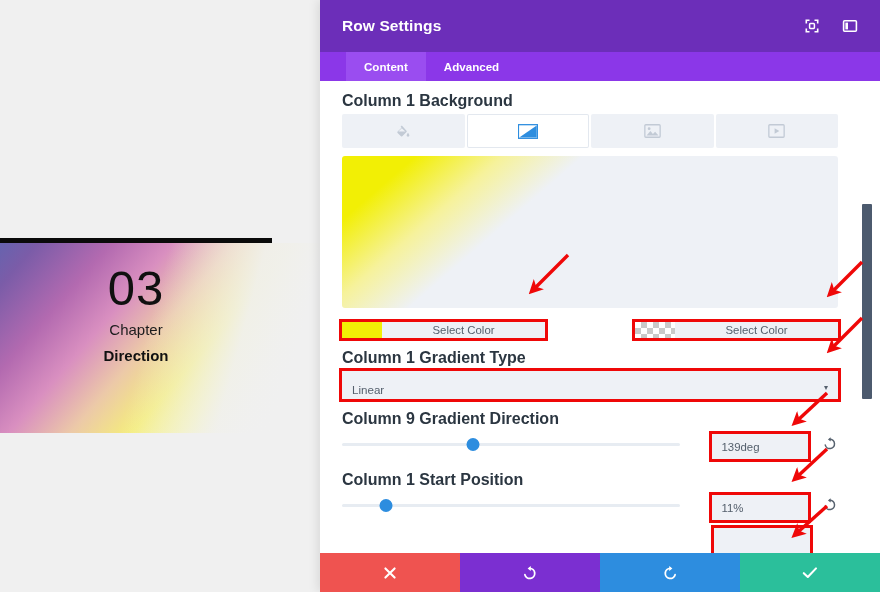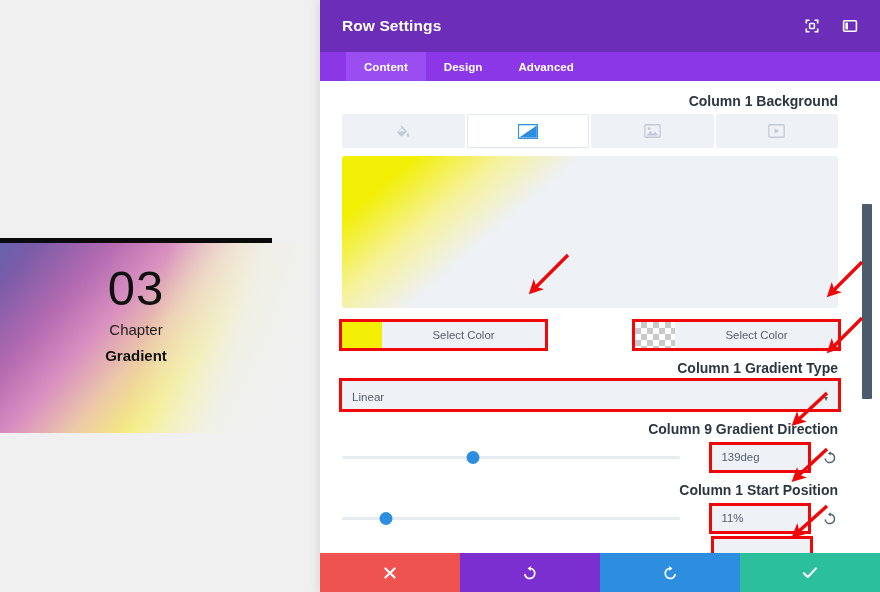--- a/index.html
+++ b/index.html
@@ -149,27 +149,26 @@
     overflow: hidden;
   }
   #panel-content {
     position: absolute;
     left: 0; top: 0;
     width: 540px;
     padding: 0 22px;
   }
 
   .field-label {
-    font-size: 14px;
+    font-size: 16px;
     font-weight: 700;
     color: #2b3641;
     line-height: 16px;
     margin-top: 12px;
     margin-bottom: 5px;
-    text-align: right;
   }
 
   
   #bg-type-row {
     display: flex;
     gap: 2px;
     height: 34px;
   }
   .bg-type-btn {
     flex: 1;
@@ -196,21 +195,21 @@
   }
 
   
   #color-row {
     display: flex;
     justify-content: space-between;
     margin-top: 14px;
   }
   .color-picker {
     position: relative;
-    width: 203px; height: 26px;
+    width: 203px; height: 16px;
     display: flex;
     align-items: stretch;
     outline: 3px solid #ef0808;
     outline-offset: 0;
     background: #eef1f6;
     cursor: pointer;
   }
   .color-swatch {
     width: 40px;
     flex: none;
@@ -232,38 +231,37 @@
     color: #55606d;
   }
 
   
   #gradient-type-select {
     position: relative;
     height: 28px;
     background: #eef1f6;
     outline: 3px solid #ef0808;
     display: flex;
-    align-items: flex-end;
-    padding: 6px 10px;
+    align-items: flex-start;
+    padding: 12px 10px;
     cursor: pointer;
   }
   #gradient-type-value {
     flex: 1;
     font-size: 11.6px;
     color: #55606d;
   }
   #gradient-type-caret {
     font-size: 8px;
     color: #55606d;
   }
 
   
   .slider-row {
     display: flex;
-    align-items: center;
     height: 26px;
     margin-top: 7px;
   }
   .slider-track-wrap {
     position: relative;
     width: 340px;
     height: 20px;
     display: flex;
     align-items: center;
     cursor: pointer;
@@ -357,21 +355,21 @@
 
   <div id="page-preview">
     <div id="preview-rule"></div>
     <div id="preview-hero">
       <div id="preview-hero-gradient"></div>
       <div id="preview-hero-fade"></div>
     </div>
     <div id="preview-text">
       <div id="preview-number">03</div>
       <div id="preview-chapter">Chapter</div>
-      <div id="preview-services">Gradient</div>
+      <div id="preview-services">Direction</div>
     </div>
   </div>
 
   <div id="settings-panel">
 
     <div id="panel-titlebar">
       <div id="panel-title">Row Settings</div>
       <div class="titlebar-icon">
         <svg width="16" height="16" viewBox="0 0 16 16">
           <path d="M1.5 1.5h4v1.6h-2.4v2.4h-1.6zM10.5 1.5h4v4h-1.6v-2.4h-2.4zM1.5 10.5h1.6v2.4h2.4v1.6h-4zM12.9 10.5h1.6v4h-4v-1.6h2.4z" fill="#fff"></path>
@@ -381,21 +379,20 @@
       <div class="titlebar-icon">
         <svg width="16" height="16" viewBox="0 0 16 16">
           <rect x="1.6" y="2.8" width="12.8" height="10.4" rx="1" fill="none" stroke="#fff" stroke-width="1.6"></rect>
           <rect x="3.4" y="4.6" width="2.6" height="6.8" fill="#fff"></rect>
         </svg>
       </div>
     </div>
 
     <div id="panel-tabs">
       <div class="panel-tab active">Content</div>
-      <div class="panel-tab">Design</div>
       <div class="panel-tab">Advanced</div>
     </div>
 
     <div id="panel-body">
       <div id="panel-content">
 
         <div class="field-label">Column 1 Background</div>
 
         <div id="bg-type-row">
           <div class="bg-type-btn">

